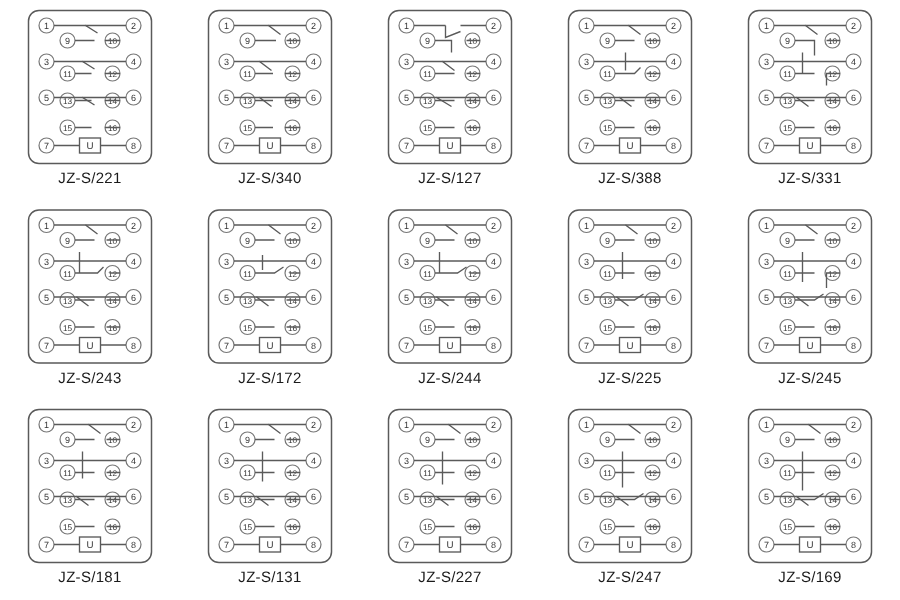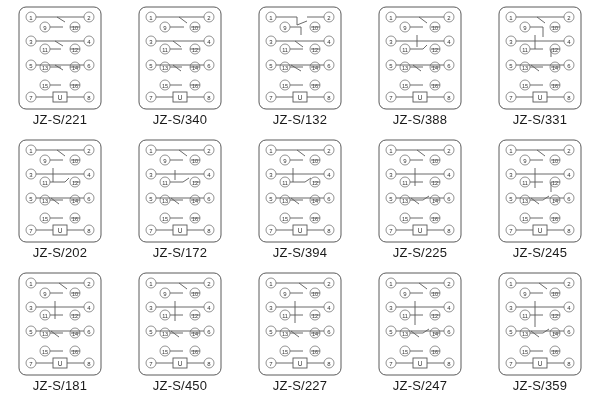--- a/index.html
+++ b/index.html
@@ -37,21 +37,21 @@
   .diagram-box {
     position: relative;
     width: 86px;
     height: 106px;
   }
   .diagram-box svg {
     display: block;
   }
   .caption {
     margin-top: 4px;
-    font-size: 13px;
+    font-size: 10px;
     color: #1a1a1a;
     letter-spacing: 0.2px;
     line-height: 10px;
     white-space: nowrap;
   }
 </style>
 </head>
 <body>
 
 <div id="sheet">
@@ -231,21 +231,21 @@
             <path d="M63 62 H54"></path>
             <path d="M33 80 H46"></path>
             <path d="M63 80 H54"></path>
             <path d="M19 92 H36"></path>
             <path d="M50 92 H67"></path>
             <rect x="36" y="87" width="14" height="10" fill="none"></rect>
             <text x="43" y="94.6" font-size="6.5" fill="#333" text-anchor="middle" stroke="none">U</text>
           </g>
         </svg>
       </div>
-      <div class="caption">JZ-S/132</div>
+      <div class="caption">JZ-S/127</div>
     </div>
 
     <div class="cell">
       <div class="diagram-box">
         <svg width="86" height="106" viewBox="0 0 86 106">
           <rect x="2" y="2" width="82" height="102" rx="7" ry="7" fill="none" stroke="#5a5a5a" stroke-width="1"></rect>
           <circle cx="14" cy="12" r="5" fill="none" stroke="#777" stroke-width="0.8"></circle>
             <text x="14" y="14.5" font-size="6" fill="#333" text-anchor="middle">1</text>
           <circle cx="14" cy="36" r="5" fill="none" stroke="#777" stroke-width="0.8"></circle>
             <text x="14" y="38.5" font-size="6" fill="#333" text-anchor="middle">3</text>
@@ -417,21 +417,21 @@
             <path d="M63 62 H54"></path>
             <path d="M33 80 H46"></path>
             <path d="M63 80 H54"></path>
             <path d="M19 92 H36"></path>
             <path d="M50 92 H67"></path>
             <rect x="36" y="87" width="14" height="10" fill="none"></rect>
             <text x="43" y="94.6" font-size="6.5" fill="#333" text-anchor="middle" stroke="none">U</text>
           </g>
         </svg>
       </div>
-      <div class="caption">JZ-S/202</div>
+      <div class="caption">JZ-S/243</div>
     </div>
 
     <div class="cell">
       <div class="diagram-box">
         <svg width="86" height="106" viewBox="0 0 86 106">
           <rect x="2" y="2" width="82" height="102" rx="7" ry="7" fill="none" stroke="#5a5a5a" stroke-width="1"></rect>
           <circle cx="14" cy="12" r="5" fill="none" stroke="#777" stroke-width="0.8"></circle>
             <text x="14" y="14.5" font-size="6" fill="#333" text-anchor="middle">1</text>
           <circle cx="14" cy="36" r="5" fill="none" stroke="#777" stroke-width="0.8"></circle>
             <text x="14" y="38.5" font-size="6" fill="#333" text-anchor="middle">3</text>
@@ -541,21 +541,21 @@
             <path d="M63 62 H54"></path>
             <path d="M33 80 H46"></path>
             <path d="M63 80 H54"></path>
             <path d="M19 92 H36"></path>
             <path d="M50 92 H67"></path>
             <rect x="36" y="87" width="14" height="10" fill="none"></rect>
             <text x="43" y="94.6" font-size="6.5" fill="#333" text-anchor="middle" stroke="none">U</text>
           </g>
         </svg>
       </div>
-      <div class="caption">JZ-S/394</div>
+      <div class="caption">JZ-S/244</div>
     </div>
 
     <div class="cell">
       <div class="diagram-box">
         <svg width="86" height="106" viewBox="0 0 86 106">
           <rect x="2" y="2" width="82" height="102" rx="7" ry="7" fill="none" stroke="#5a5a5a" stroke-width="1"></rect>
           <circle cx="14" cy="12" r="5" fill="none" stroke="#777" stroke-width="0.8"></circle>
             <text x="14" y="14.5" font-size="6" fill="#333" text-anchor="middle">1</text>
           <circle cx="14" cy="36" r="5" fill="none" stroke="#777" stroke-width="0.8"></circle>
             <text x="14" y="38.5" font-size="6" fill="#333" text-anchor="middle">3</text>
@@ -789,21 +789,21 @@
             <path d="M63 62 H54"></path>
             <path d="M33 80 H46"></path>
             <path d="M63 80 H54"></path>
             <path d="M19 92 H36"></path>
             <path d="M50 92 H67"></path>
             <rect x="36" y="87" width="14" height="10" fill="none"></rect>
             <text x="43" y="94.6" font-size="6.5" fill="#333" text-anchor="middle" stroke="none">U</text>
           </g>
         </svg>
       </div>
-      <div class="caption">JZ-S/450</div>
+      <div class="caption">JZ-S/131</div>
     </div>
 
     <div class="cell">
       <div class="diagram-box">
         <svg width="86" height="106" viewBox="0 0 86 106">
           <rect x="2" y="2" width="82" height="102" rx="7" ry="7" fill="none" stroke="#5a5a5a" stroke-width="1"></rect>
           <circle cx="14" cy="12" r="5" fill="none" stroke="#777" stroke-width="0.8"></circle>
             <text x="14" y="14.5" font-size="6" fill="#333" text-anchor="middle">1</text>
           <circle cx="14" cy="36" r="5" fill="none" stroke="#777" stroke-width="0.8"></circle>
             <text x="14" y="38.5" font-size="6" fill="#333" text-anchor="middle">3</text>
@@ -975,17 +975,17 @@
             <path d="M63 62 H56"></path>
             <path d="M33 80 H46"></path>
             <path d="M63 80 H54"></path>
             <path d="M19 92 H36"></path>
             <path d="M50 92 H67"></path>
             <rect x="36" y="87" width="14" height="10" fill="none"></rect>
             <text x="43" y="94.6" font-size="6.5" fill="#333" text-anchor="middle" stroke="none">U</text>
           </g>
         </svg>
       </div>
-      <div class="caption">JZ-S/359</div>
+      <div class="caption">JZ-S/169</div>
     </div>
 
   </div>
 </div>
 
 </body></html>

